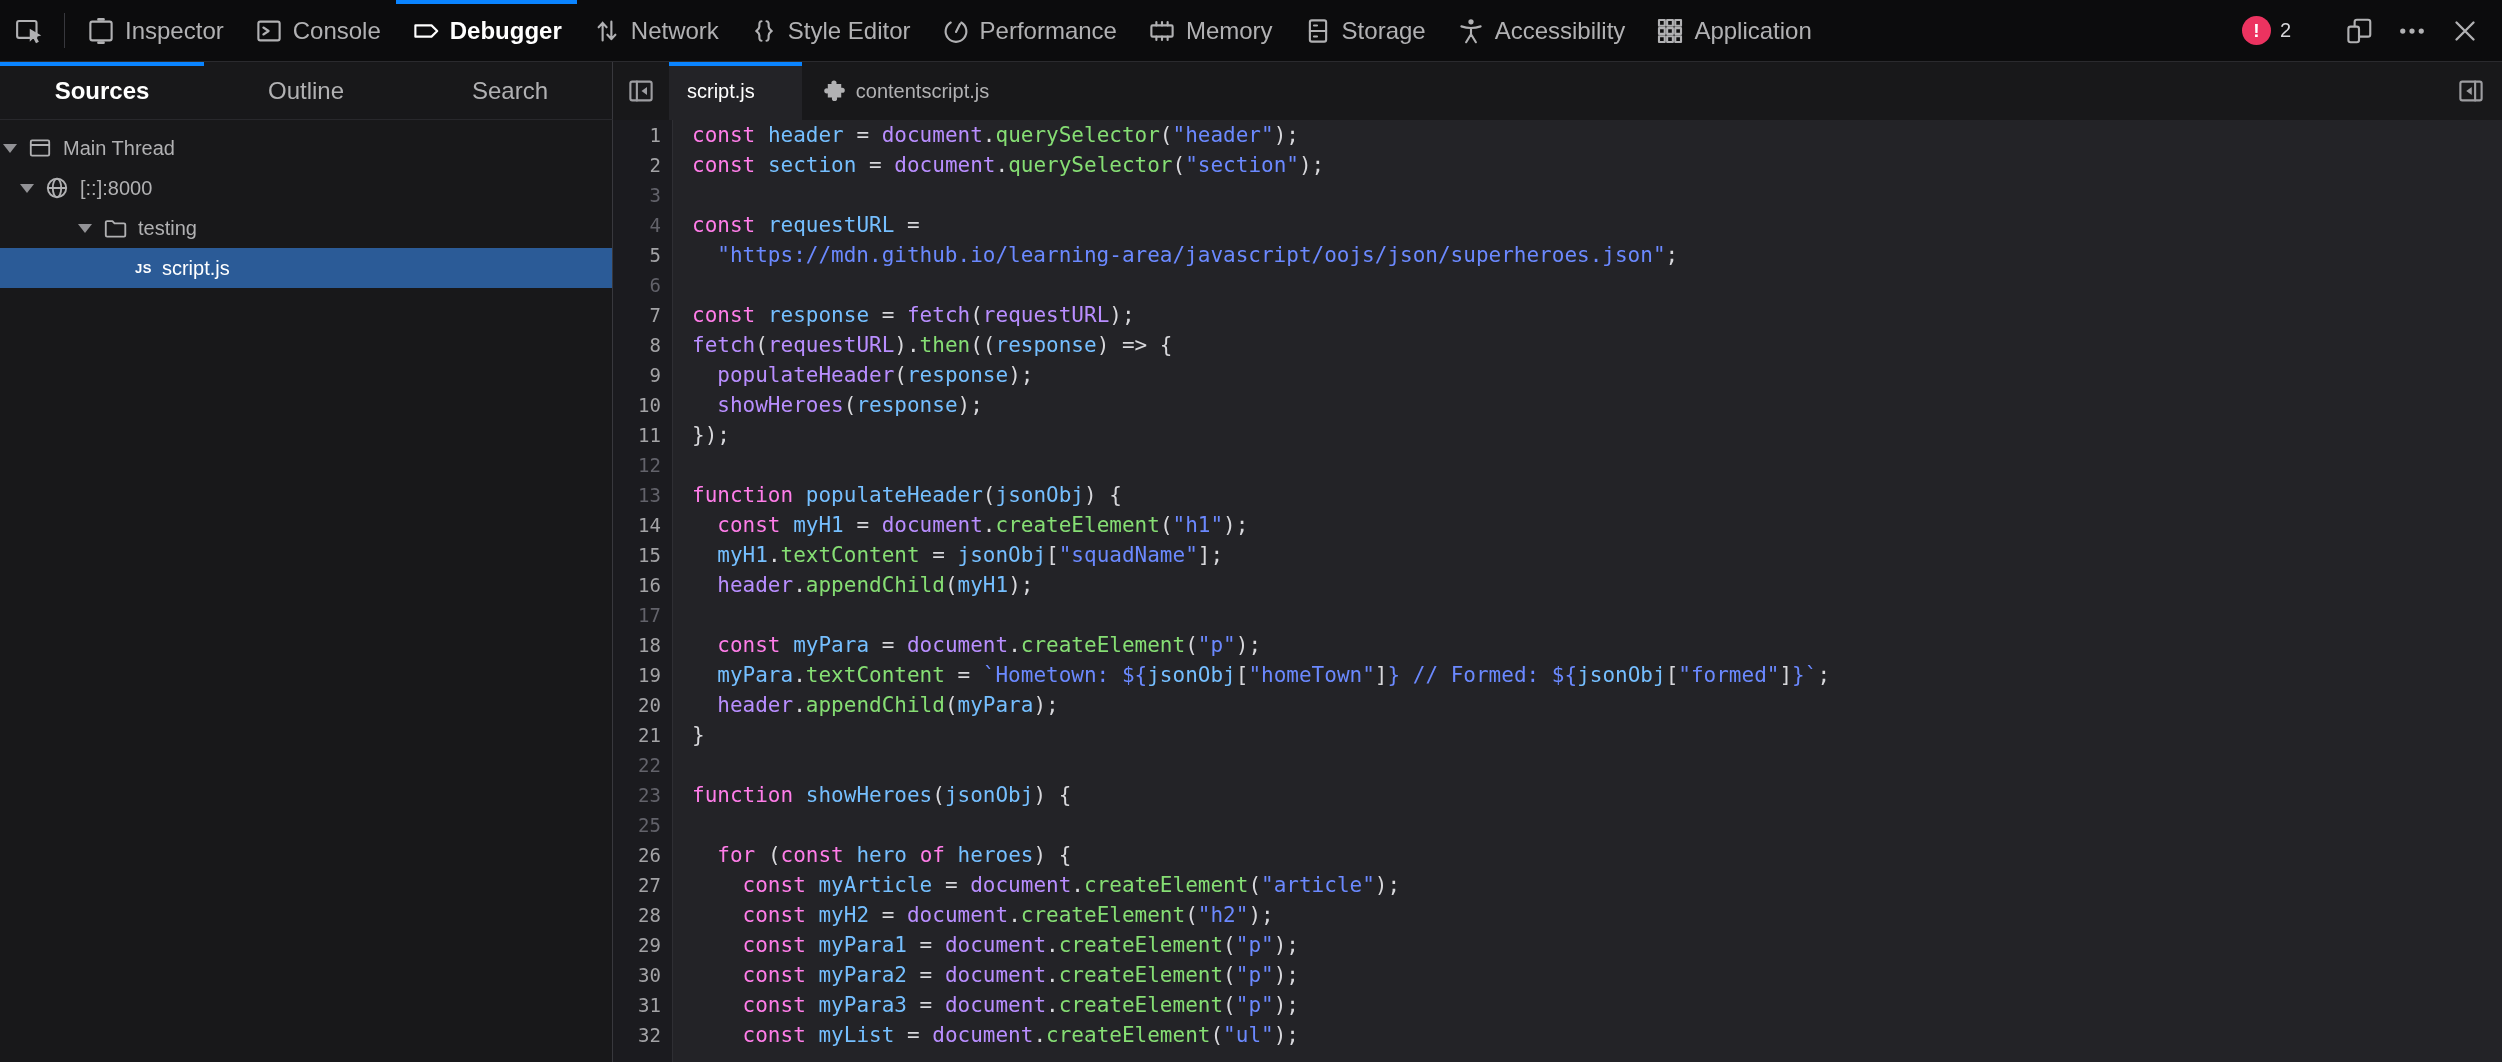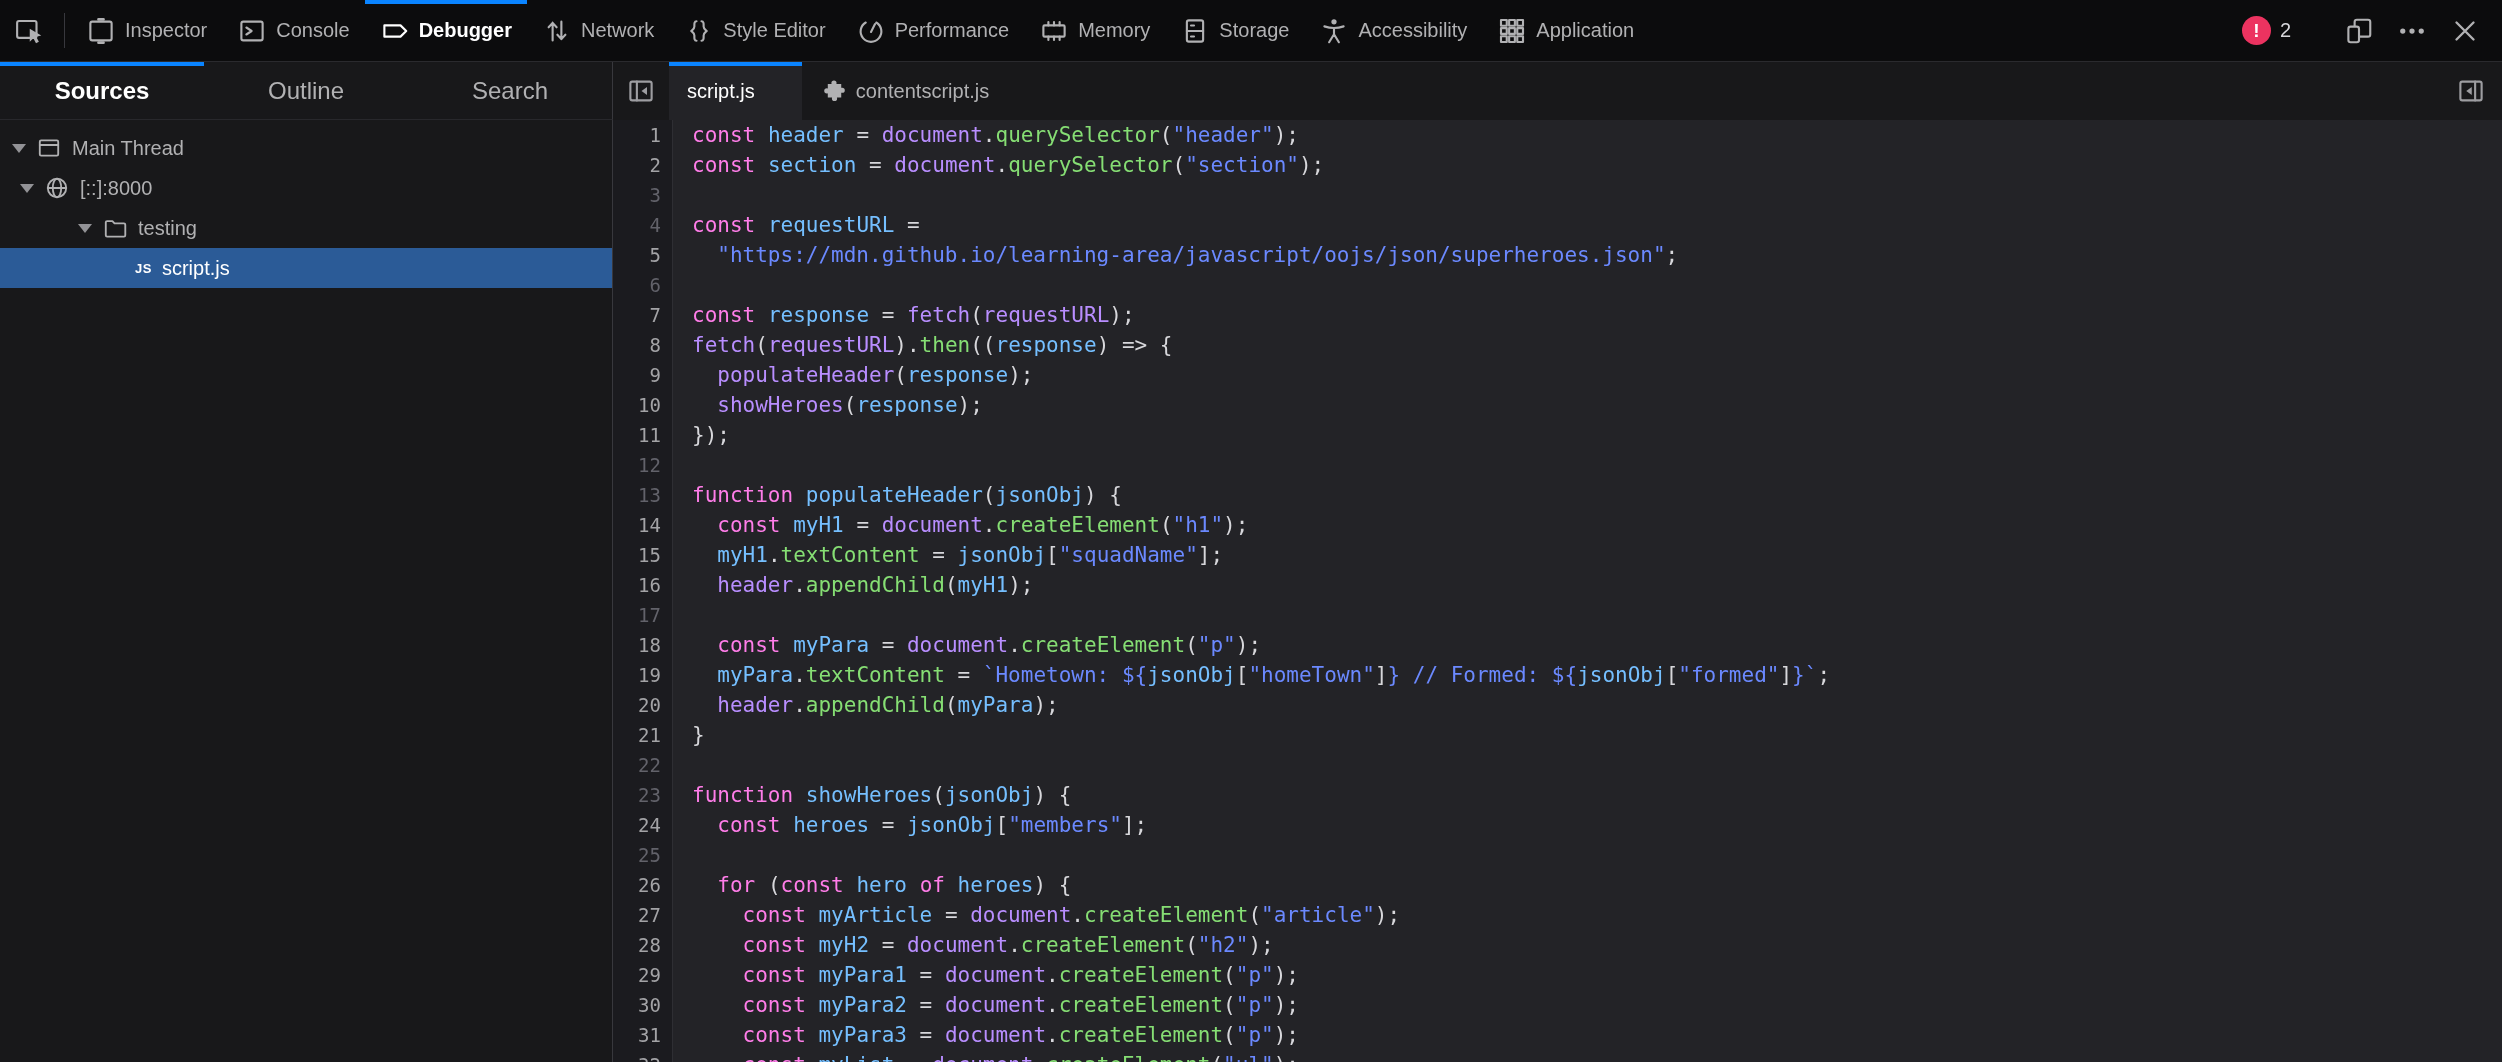--- a/index.html
+++ b/index.html
@@ -7,21 +7,21 @@
   .app{width:2502px;height:1062px;overflow:hidden;background:#232327;
        font-family:"Liberation Sans",sans-serif;color:#b1b1b3;position:relative;}
 
   
   .toolbar{height:62px;box-sizing:border-box;background:#0c0c0d;display:flex;align-items:stretch;
            border-bottom:1px solid #2a2a2e;}
   .tbtn{width:58px;display:flex;align-items:center;justify-content:center;background:none;border:none;
         color:#b1b1b3;padding:0;cursor:default;}
   .sep{width:1px;background:#38383d;margin:13px 6px;}
   .tb-tabs{display:flex;align-items:stretch;}
-  .tb-tab{display:flex;align-items:center;gap:9px;padding:0 15px;font-size:20px;position:relative;color:#b1b1b3;}
+  .tb-tab{display:flex;align-items:center;gap:9px;padding:0 15px;font-size:24px;position:relative;color:#b1b1b3;}
   .tb-tab.active{color:#fff;font-weight:600;}
   .tb-tab.active::before{content:"";position:absolute;top:0;left:0;right:0;height:4px;background:var(--c-accent);}
   .tb-right{margin-left:auto;display:flex;align-items:center;gap:19px;padding-right:20px;}
   .badge{display:flex;align-items:center;gap:9px;}
   .badge-circle{width:29px;height:29px;border-radius:50%;background:var(--c-error_badge);color:#fff;
         font-weight:700;font-size:19px;display:flex;align-items:center;justify-content:center;}
   .badge-count{font-size:20px;color:#d7d7db;}
   .tb-right .tbtn{width:34px;}
 
   
@@ -270,21 +270,21 @@
               <path style="fill:currentColor;stroke:none" d="M12.6 8.8l-4.4 3.2 4.4 3.2z"></path>
             </svg>
           </span>
         </button>
     </div>
   </div>
 
   <div class="main">
     <aside class="sidebar">
       <div class="tree">
-          <div class="tree-row" style="padding-left: 12px;">
+          <div class="tree-row" style="padding-left: 3px;">
             <span class="twisty"></span>
             <span class="icn">
               <svg viewBox="0 0 24 24">
                 <rect x="3.5" y="5" width="17" height="14" rx="1.2"></rect>
                 <path d="M3.5 9.2h17"></path>
               </svg>
             </span>
             <span>Main Thread</span>
           </div>
           <div class="tree-row" style="padding-left: 20px;">
@@ -333,21 +333,20 @@
           <div class="code-line"><span class="ln">14</span><span class="code-text"><span class="tk-pun">  </span><span class="tk-kw">const</span><span class="tk-pun"> </span><span class="tk-def">myH1</span><span class="tk-pun"> = </span><span class="tk-var">document</span><span class="tk-pun">.</span><span class="tk-prop">createElement</span><span class="tk-pun">(</span><span class="tk-str">"h1"</span><span class="tk-pun">);</span></span></div>
           <div class="code-line"><span class="ln">15</span><span class="code-text"><span class="tk-pun">  </span><span class="tk-def">myH1</span><span class="tk-pun">.</span><span class="tk-prop">textContent</span><span class="tk-pun"> = </span><span class="tk-def">jsonObj</span><span class="tk-pun">[</span><span class="tk-str">"squadName"</span><span class="tk-pun">];</span></span></div>
           <div class="code-line"><span class="ln">16</span><span class="code-text"><span class="tk-pun">  </span><span class="tk-var">header</span><span class="tk-pun">.</span><span class="tk-prop">appendChild</span><span class="tk-pun">(</span><span class="tk-def">myH1</span><span class="tk-pun">);</span></span></div>
           <div class="code-line"><span class="ln dim">17</span><span class="code-text"></span></div>
           <div class="code-line"><span class="ln">18</span><span class="code-text"><span class="tk-pun">  </span><span class="tk-kw">const</span><span class="tk-pun"> </span><span class="tk-def">myPara</span><span class="tk-pun"> = </span><span class="tk-var">document</span><span class="tk-pun">.</span><span class="tk-prop">createElement</span><span class="tk-pun">(</span><span class="tk-str">"p"</span><span class="tk-pun">);</span></span></div>
           <div class="code-line"><span class="ln">19</span><span class="code-text"><span class="tk-pun">  </span><span class="tk-def">myPara</span><span class="tk-pun">.</span><span class="tk-prop">textContent</span><span class="tk-pun"> = </span><span class="tk-str">`Hometown: ${</span><span class="tk-def">jsonObj</span><span class="tk-pun">[</span><span class="tk-str">"homeTown"</span><span class="tk-pun">]</span><span class="tk-str">} // Formed: ${</span><span class="tk-def">jsonObj</span><span class="tk-pun">[</span><span class="tk-str">"formed"</span><span class="tk-pun">]</span><span class="tk-str">}`</span><span class="tk-pun">;</span></span></div>
           <div class="code-line"><span class="ln">20</span><span class="code-text"><span class="tk-pun">  </span><span class="tk-var">header</span><span class="tk-pun">.</span><span class="tk-prop">appendChild</span><span class="tk-pun">(</span><span class="tk-def">myPara</span><span class="tk-pun">);</span></span></div>
           <div class="code-line"><span class="ln">21</span><span class="code-text"><span class="tk-pun">}</span></span></div>
           <div class="code-line"><span class="ln dim">22</span><span class="code-text"></span></div>
           <div class="code-line"><span class="ln dim">23</span><span class="code-text"><span class="tk-kw">function</span><span class="tk-pun"> </span><span class="tk-def">showHeroes</span><span class="tk-pun">(</span><span class="tk-def">jsonObj</span><span class="tk-pun">) {</span></span></div>
-          <div class="code-line"><span class="ln">24</span><span class="code-text"><span class="tk-pun">  </span><span class="tk-kw">const</span><span class="tk-pun"> </span><span class="tk-def">heroes</span><span class="tk-pun"> = </span><span class="tk-def">jsonObj</span><span class="tk-pun">[</span><span class="tk-str">"members"</span><span class="tk-pun">];</span></span></div>
           <div class="code-line"><span class="ln dim">25</span><span class="code-text"></span></div>
           <div class="code-line"><span class="ln">26</span><span class="code-text"><span class="tk-pun">  </span><span class="tk-kw">for</span><span class="tk-pun"> (</span><span class="tk-kw">const</span><span class="tk-pun"> </span><span class="tk-def">hero</span><span class="tk-pun"> </span><span class="tk-kw">of</span><span class="tk-pun"> </span><span class="tk-def">heroes</span><span class="tk-pun">) {</span></span></div>
           <div class="code-line"><span class="ln">27</span><span class="code-text"><span class="tk-pun">    </span><span class="tk-kw">const</span><span class="tk-pun"> </span><span class="tk-def">myArticle</span><span class="tk-pun"> = </span><span class="tk-var">document</span><span class="tk-pun">.</span><span class="tk-prop">createElement</span><span class="tk-pun">(</span><span class="tk-str">"article"</span><span class="tk-pun">);</span></span></div>
           <div class="code-line"><span class="ln">28</span><span class="code-text"><span class="tk-pun">    </span><span class="tk-kw">const</span><span class="tk-pun"> </span><span class="tk-def">myH2</span><span class="tk-pun"> = </span><span class="tk-var">document</span><span class="tk-pun">.</span><span class="tk-prop">createElement</span><span class="tk-pun">(</span><span class="tk-str">"h2"</span><span class="tk-pun">);</span></span></div>
           <div class="code-line"><span class="ln">29</span><span class="code-text"><span class="tk-pun">    </span><span class="tk-kw">const</span><span class="tk-pun"> </span><span class="tk-def">myPara1</span><span class="tk-pun"> = </span><span class="tk-var">document</span><span class="tk-pun">.</span><span class="tk-prop">createElement</span><span class="tk-pun">(</span><span class="tk-str">"p"</span><span class="tk-pun">);</span></span></div>
           <div class="code-line"><span class="ln">30</span><span class="code-text"><span class="tk-pun">    </span><span class="tk-kw">const</span><span class="tk-pun"> </span><span class="tk-def">myPara2</span><span class="tk-pun"> = </span><span class="tk-var">document</span><span class="tk-pun">.</span><span class="tk-prop">createElement</span><span class="tk-pun">(</span><span class="tk-str">"p"</span><span class="tk-pun">);</span></span></div>
           <div class="code-line"><span class="ln">31</span><span class="code-text"><span class="tk-pun">    </span><span class="tk-kw">const</span><span class="tk-pun"> </span><span class="tk-def">myPara3</span><span class="tk-pun"> = </span><span class="tk-var">document</span><span class="tk-pun">.</span><span class="tk-prop">createElement</span><span class="tk-pun">(</span><span class="tk-str">"p"</span><span class="tk-pun">);</span></span></div>
           <div class="code-line"><span class="ln">32</span><span class="code-text"><span class="tk-pun">    </span><span class="tk-kw">const</span><span class="tk-pun"> </span><span class="tk-def">myList</span><span class="tk-pun"> = </span><span class="tk-var">document</span><span class="tk-pun">.</span><span class="tk-prop">createElement</span><span class="tk-pun">(</span><span class="tk-str">"ul"</span><span class="tk-pun">);</span></span></div>
         </div>
     </section>

